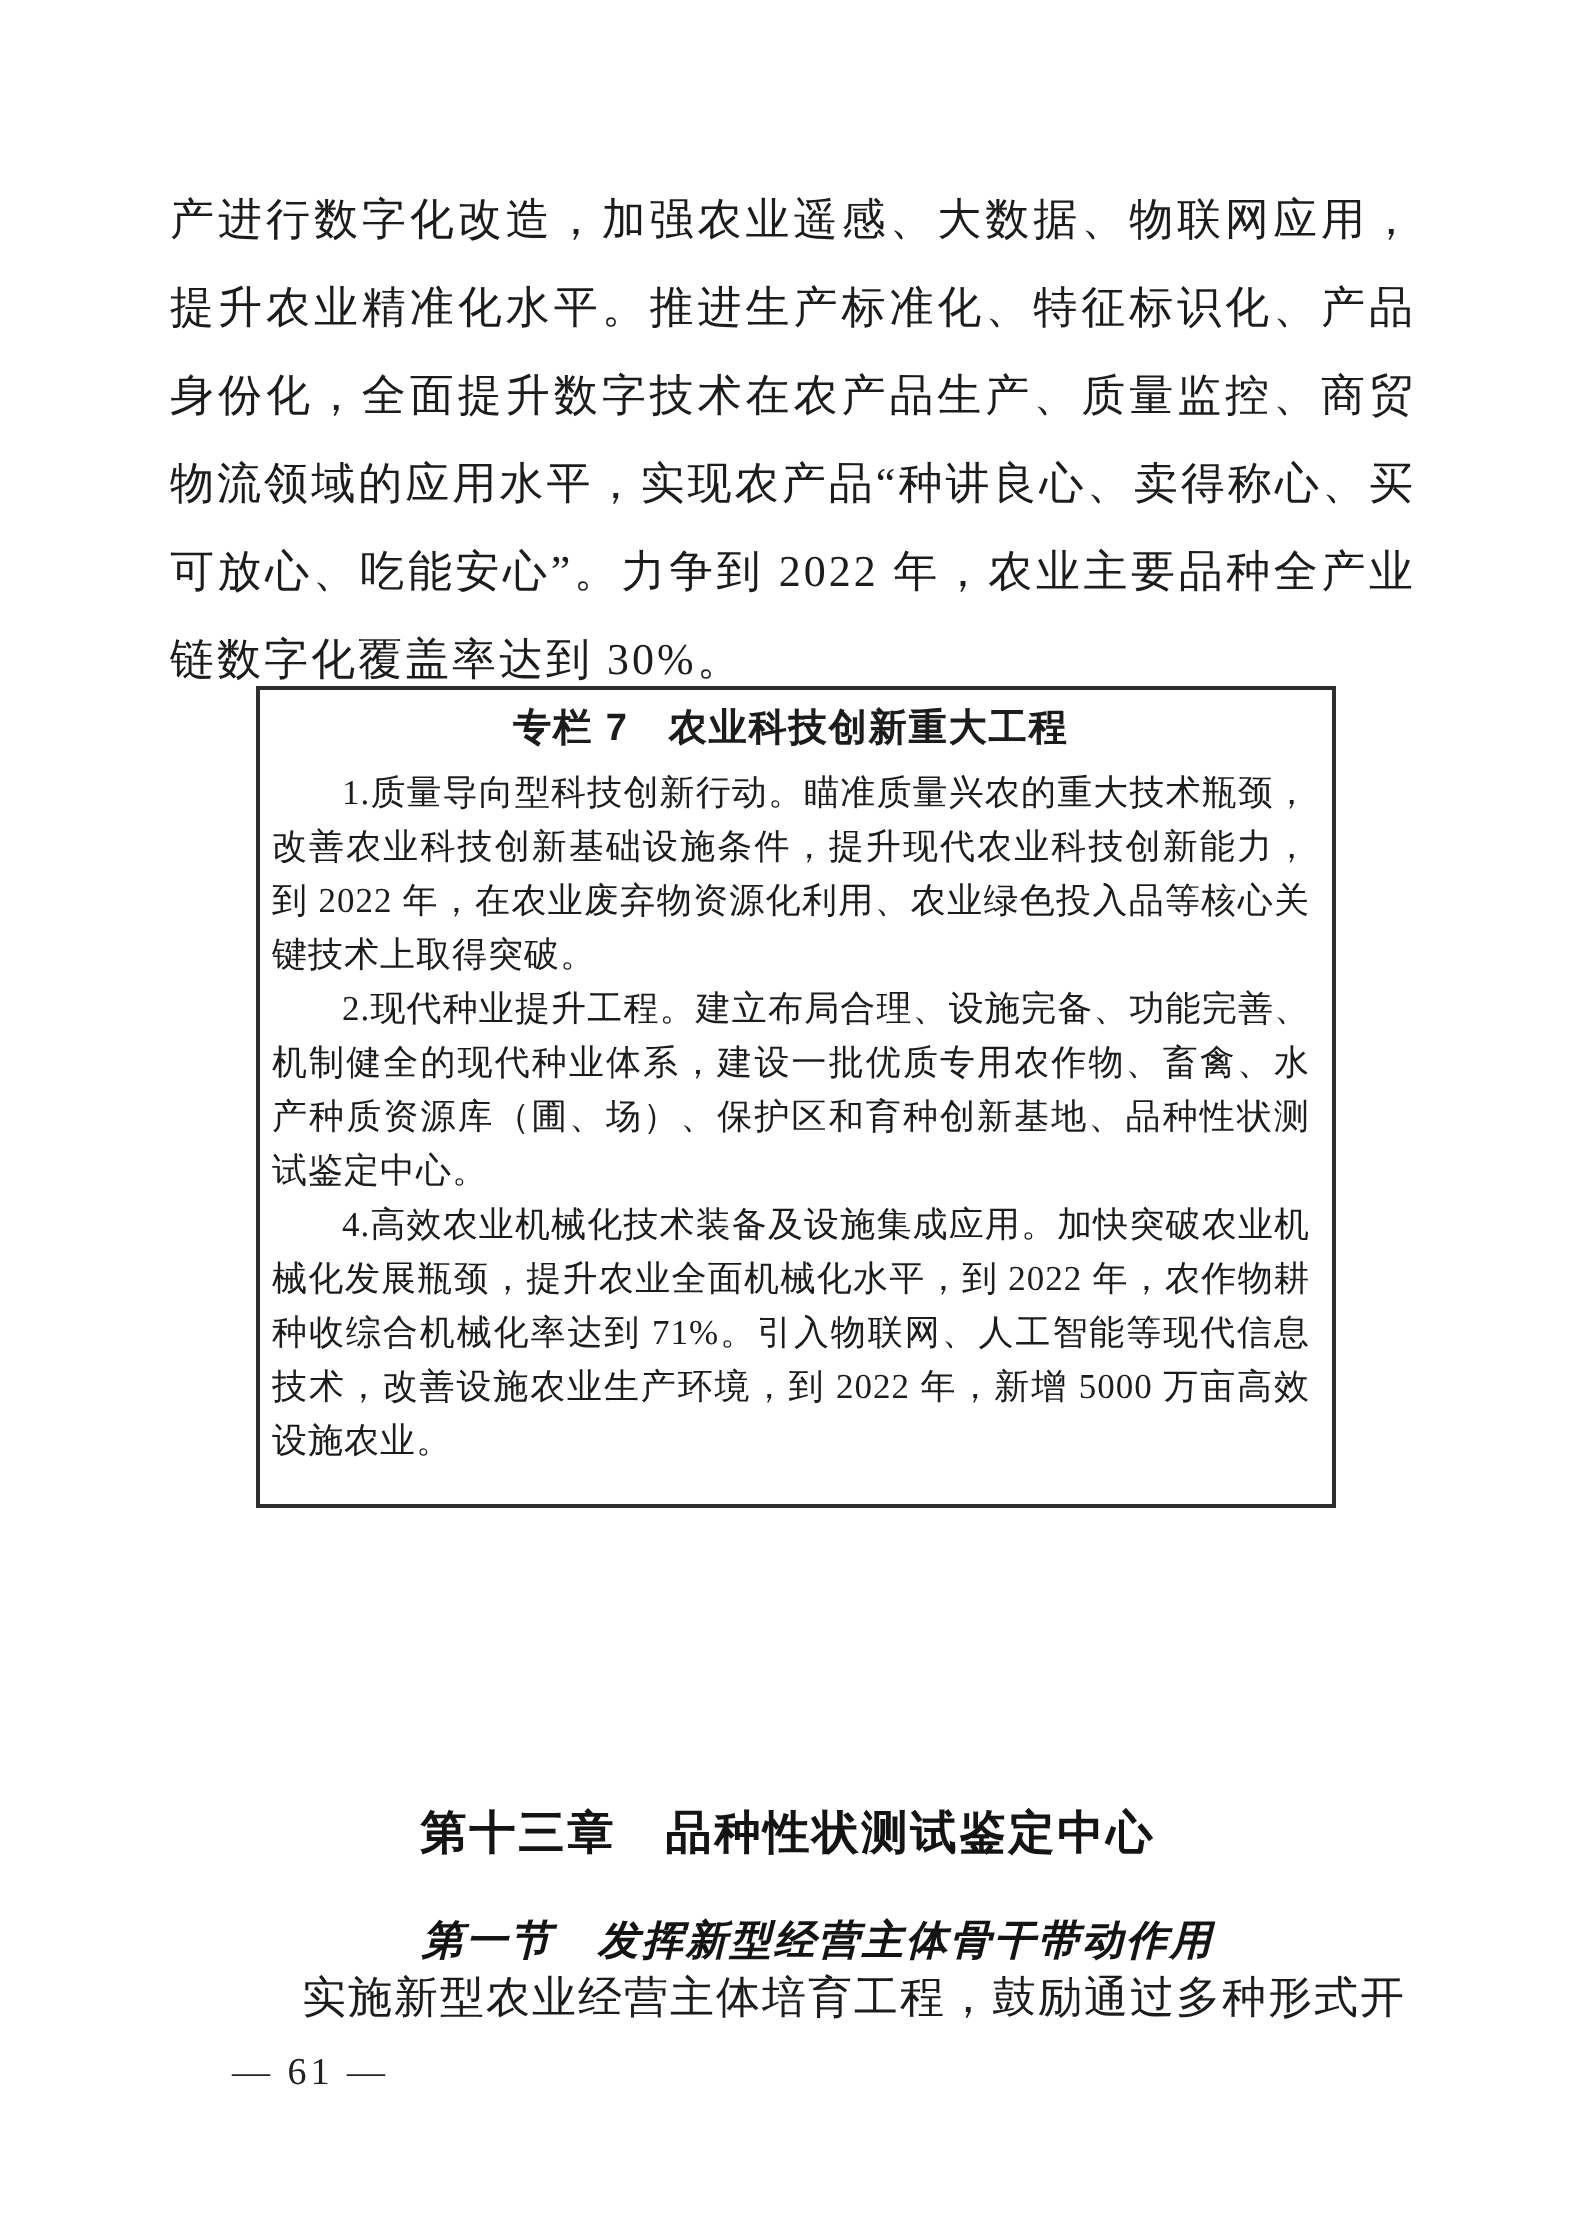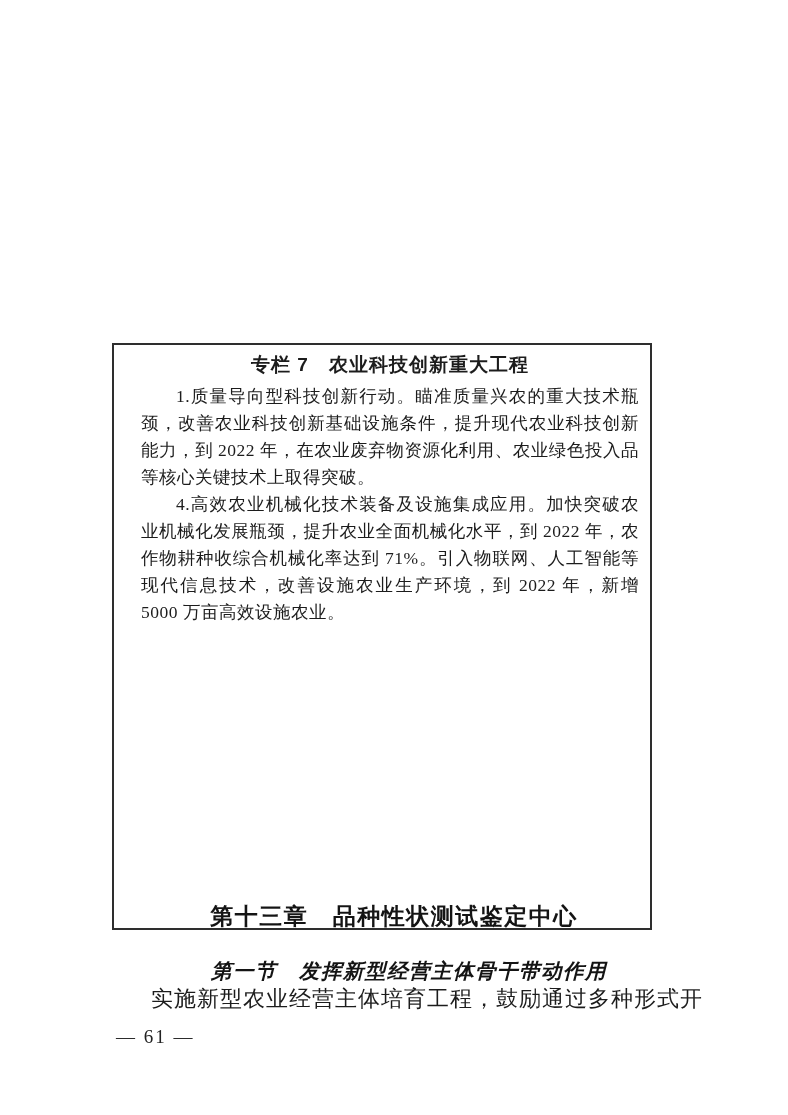--- a/index.html
+++ b/index.html
@@ -23,27 +23,27 @@
     width: 623px;
     margin: 0;
     font-size: 22px;
     line-height: 44px;
     letter-spacing: 1.5px;
     text-align: justify;
     text-justify: inter-ideograph;
   }
   .callout-box {
     position: absolute;
-    left: 112px;
+    left: 128px;
     top: 343px;
     width: 540px;
-    height: 587px;
+    height: 411px;
     box-sizing: border-box;
     border: 2px solid #2e2e2e;
-    padding: 5px 11px 0 27px;
+    padding: 5px 11px 0 6px;
     overflow: hidden;
   }
   .box-title {
     margin: 0 0 3px 0;
     text-align: center;
     font-family: "Liberation Sans", "DejaVu Sans", sans-serif;
     font-weight: bold;
     font-size: 19px;
     line-height: 30px;
     letter-spacing: 1px;
@@ -109,26 +109,28 @@
     font-size: 19px;
     letter-spacing: 2px;
     color: #222222;
   }
 </style>
 </head>
 <body>
 
 <div class="page">
 
+  <p class="intro">产进行数字化改造，加强农业遥感、大数据、物联网应用，提升农业精准化水平。推进生产标准化、特征标识化、产品身份化，全面提升数字技术在农产品生产、质量监控、商贸物流领域的应用水平，实现农产品“种讲良心、卖得称心、买可放心、吃能安心”。力争到 2022 年，农业主要品种全产业链数字化覆盖率达到 30%。</p>
 
   <div class="callout-box">
     <div class="box-title">专栏 7　农业科技创新重大工程</div>
 
     <p class="box-item"><span class="lead">1.质量导向型科技创新行动。</span><span>瞄准质量兴农的重大技术瓶颈，改善农业科技创新基础设施条件，提升现代农业科技创新能力，到 2022 年，在农业废弃物资源化利用、农业绿色投入品等核心关键技术上取得突破。</span></p>
 
+    <p class="box-item"><span class="lead">2.现代种业提升工程。</span><span>建立布局合理、设施完备、功能完善、机制健全的现代种业体系，建设一批优质专用农作物、畜禽、水产种质资源库（圃、场）、保护区和育种创新基地、品种性状测试鉴定中心。</span></p>
 
     <p class="box-item"><span class="lead">4.高效农业机械化技术装备及设施集成应用。</span><span>加快突破农业机械化发展瓶颈，提升农业全面机械化水平，到 2022 年，农作物耕种收综合机械化率达到 71%。引入物联网、人工智能等现代信息技术，改善设施农业生产环境，到 2022 年，新增 5000 万亩高效设施农业。</span></p>
 
   </div>
 
   <h1 class="chapter-heading">第十三章　品种性状测试鉴定中心</h1>
 
   <h2 class="section-heading">第一节　发挥新型经营主体骨干带动作用</h2>
 
   <p class="body-paragraph">实施新型农业经营主体培育工程，鼓励通过多种形式开</p>

